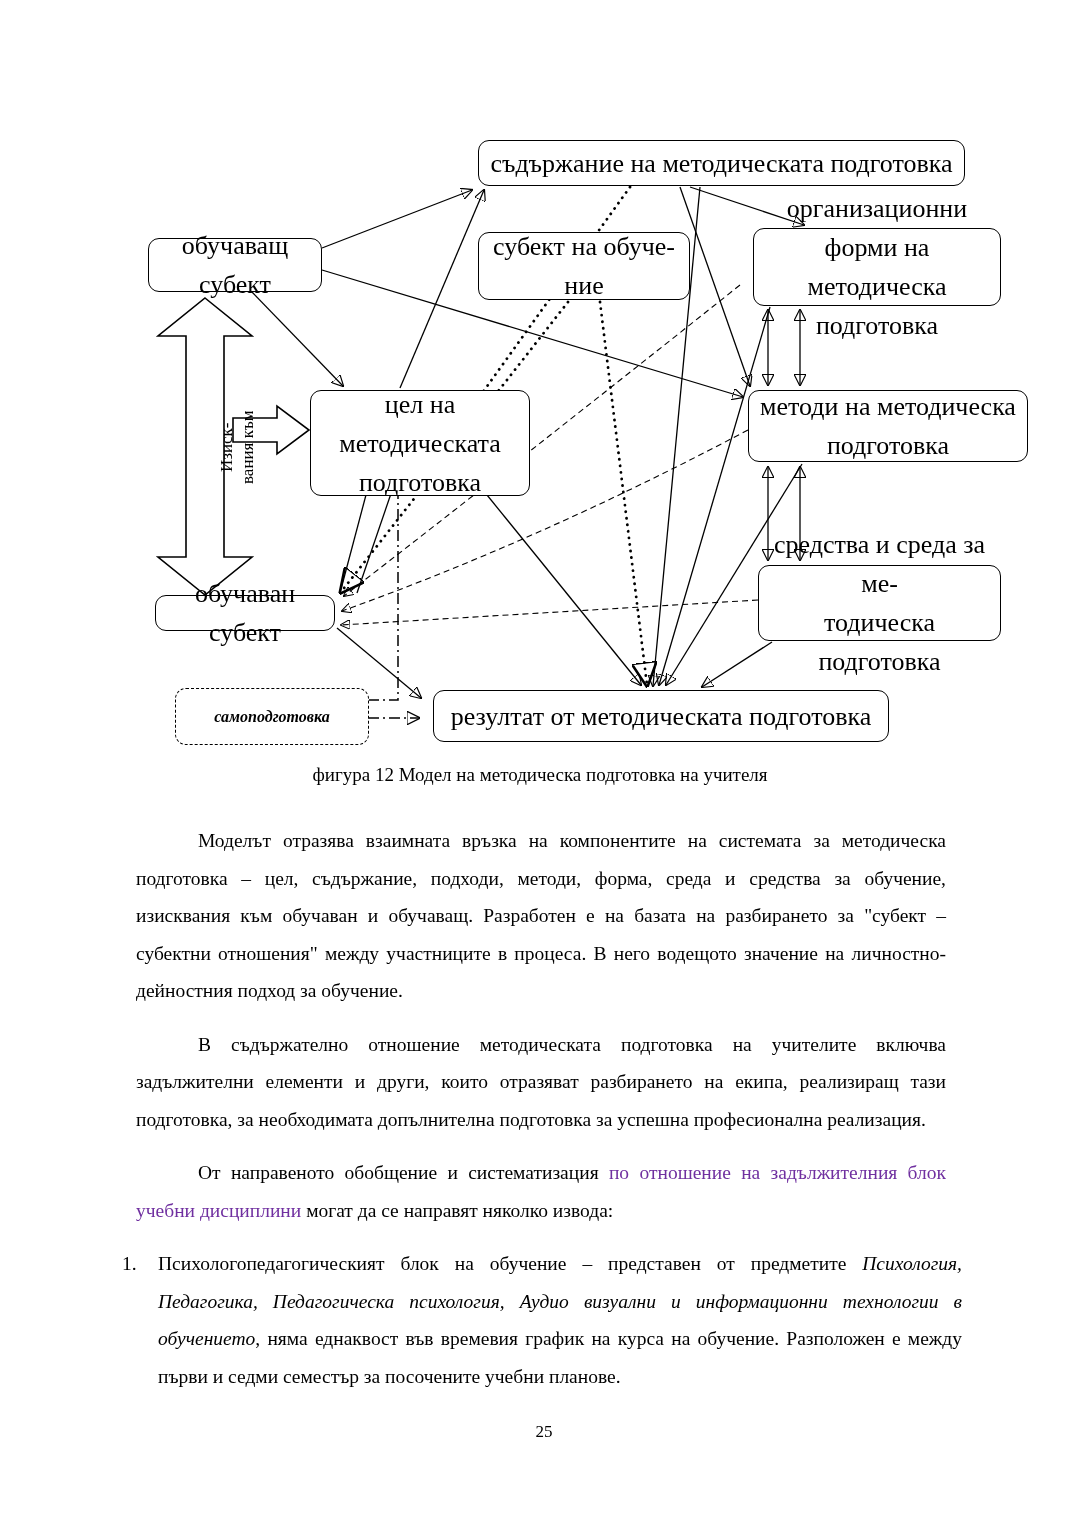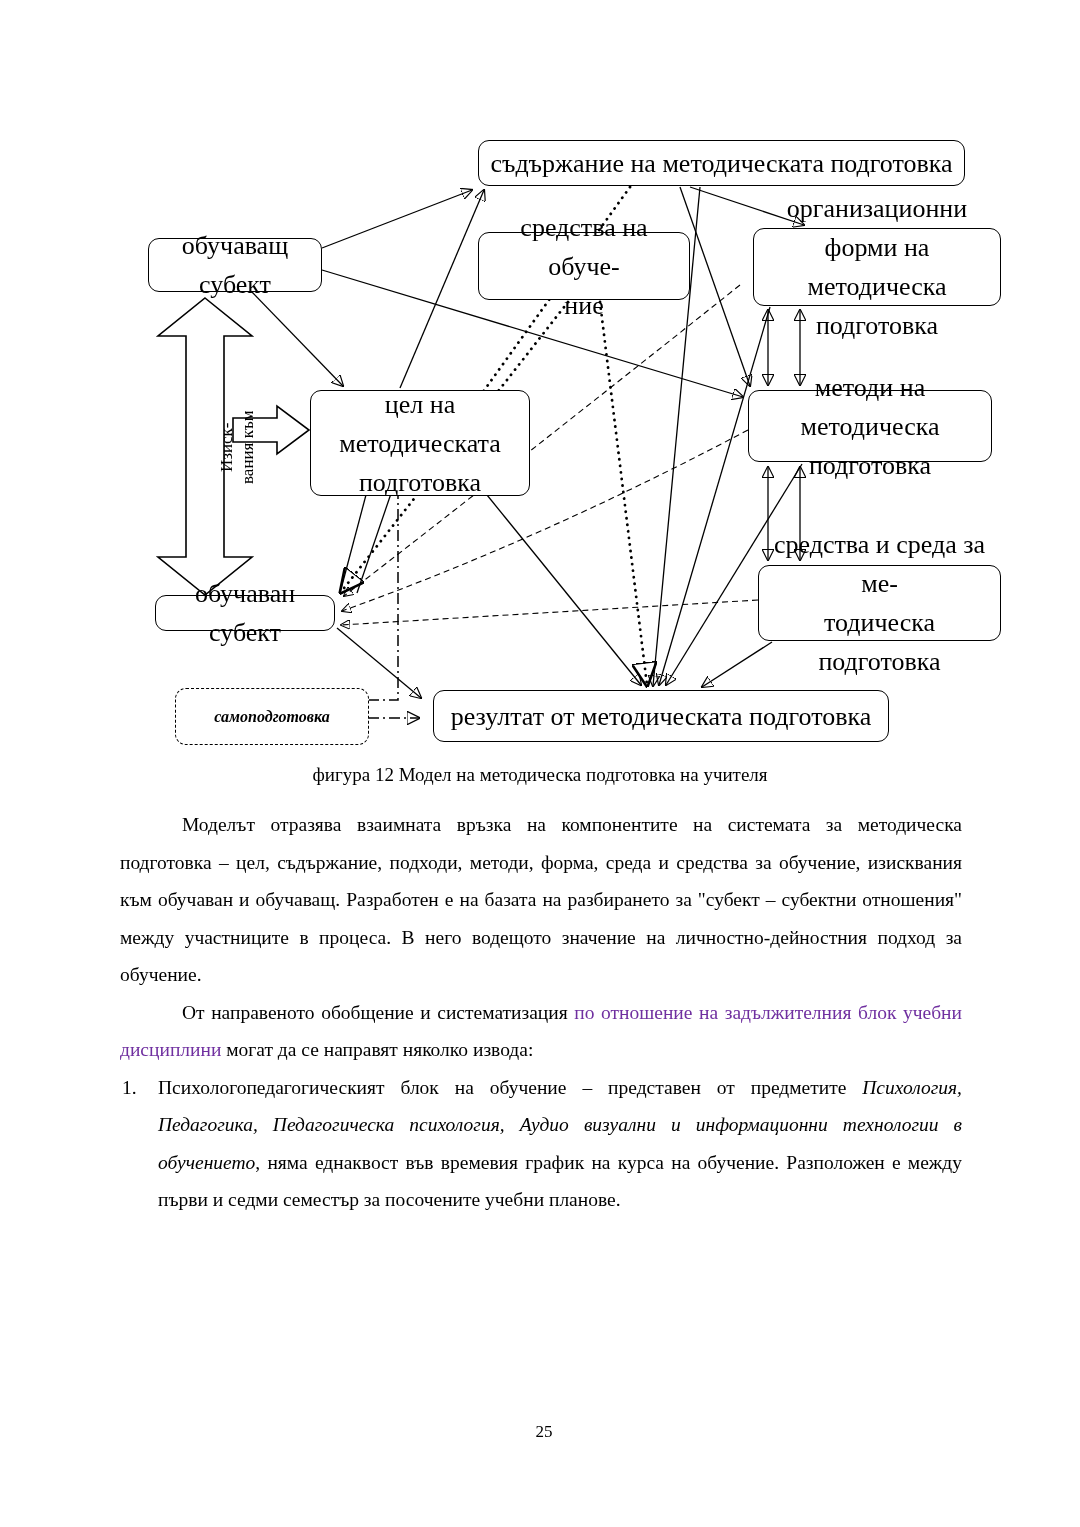--- a/index.html
+++ b/index.html
@@ -29,21 +29,21 @@
     position:absolute; left:172px; top:296px; width:130px; text-align:center;
     transform:rotate(-90deg); transform-origin:center; font-size:17px;
     line-height:1.25; white-space:pre-line; background:transparent;
   }
   .caption { position:absolute; top:764px; left:0; width:100%; text-align:center; font-size:19px; }
   
   .bodytext {
     position:absolute; top:806px; left:120px; width:842px;
     font-size:19.5px; line-height:37.5px; text-align:justify;
   }
-  .bodytext p { margin:0;font-family:Liberation Serif, serif; }
+  .bodytext p { margin:16px;font-family:Liberation Serif, serif; }
   .indent { text-indent:62px; }
   .purple { color:#7030A0; }
   .it { font-style:italic; }
   .list-item { position:relative; padding-left:38px; }
   .list-num { position:absolute; left:2px; top:0; }
   .pagenum { position:absolute; top:1422px; left:4px; width:100%; text-align:center; font-size:17px; }
 </style>
 </head>
 <body>
 
@@ -90,49 +90,50 @@
       <line class="dot" x1="600" y1="172" x2="647" y2="555" marker-end="url(#ah)"></line>
 
       <polyline class="dd" points="368,570 398,570 398,350" marker-end="url(#ah)"></polyline>
       <line class="dd" x1="368" y1="588" x2="419" y2="588" marker-end="url(#ah)"></line>
     </svg>
 
     <div class="node" style="left:478px; top:10px;  width:487px; height:46px;">съдържание на методическата подготовка</div>
 
     <div class="node" style="left:148px; top:108px; width:174px; height:54px;">обучаващ субект</div>
 
-    <div class="node" style="left:478px; top:102px; width:212px; height:68px;">средства на обуче-
+    <div class="node" style="left:478px; top:102px; width:212px; height:68px;">субект на обуче-
 ние</div>
 
     <div class="node" style="left:740px; top:98px;  width:248px; height:78px;margin-left:13px;">организационни форми на
 методическа подготовка</div>
 
     <div class="node" style="left:310px; top:260px; width:220px; height:106px;">цел на методическата
 подготовка</div>
 
-    <div class="node" style="left:748px; top:260px; width:244px; height:72px;">методи на методическа
+    <div class="node" style="left:748px; top:260px; width:280px; height:72px;">методи на методическа
 подготовка</div>
 
     <div class="node" style="left:758px; top:435px; width:243px; height:76px;">средства и среда за ме-
 тодическа подготовка</div>
 
     <div class="node" style="left:155px; top:465px; width:180px; height:36px;">обучаван субект</div>
 
     <div class="node node-self" style="left:175px; top:558px; width:194px; height:57px; font-size:16px;">самоподготовка</div>
 
     <div class="node" style="left:425px; top:560px; width:456px; height:52px;margin-left:8px;">резултат от методическата подготовка</div>
 
     <div class="req-label">Изиск-
 вания към</div>
   </div>
 
   <div class="caption">фигура 12 Модел на методическа подготовка на учителя</div>
 
   <div class="bodytext">
     <p class="indent">Моделът отразява взаимната връзка на компонентите на системата за методическа подготовка – цел, съдържание, подходи, методи, форма, среда и средства за обучение, изисквания към обучаван и обучаващ. Разработен е на базата на разбирането за "субект – субектни отношения" между участниците в процеса. В него водещото значение на личностно-дейностния подход за обучение.</p>
+    <p class="indent">В съдържателно отношение методическата подготовка на учителите включва задължителни елементи и други, които отразяват разбирането на екипа, реализиращ тази подготовка, за необходимата допълнителна подготовка за успешна професионална реализация.</p>
     <p class="indent"><span>От направеното обобщение и систематизация </span><span class="purple">по отношение на задължителния блок учебни дисциплини</span><span> могат да се направят няколко извода:</span></p>
     <div class="list-item">
       <span class="list-num">1.</span><span>Психологопедагогическият блок на обучение – представен от предметите </span><span class="it">Психология, Педагогика, Педагогическа психология, Аудио визуални и информационни технологии в обучението</span><span>, няма еднаквост във времевия график на курса на обучение. Разположен е между първи и седми семестър за посочените учебни планове.</span>
     </div>
   </div>
 
   <div class="pagenum">25</div>
 </div>
 
 </body></html>

